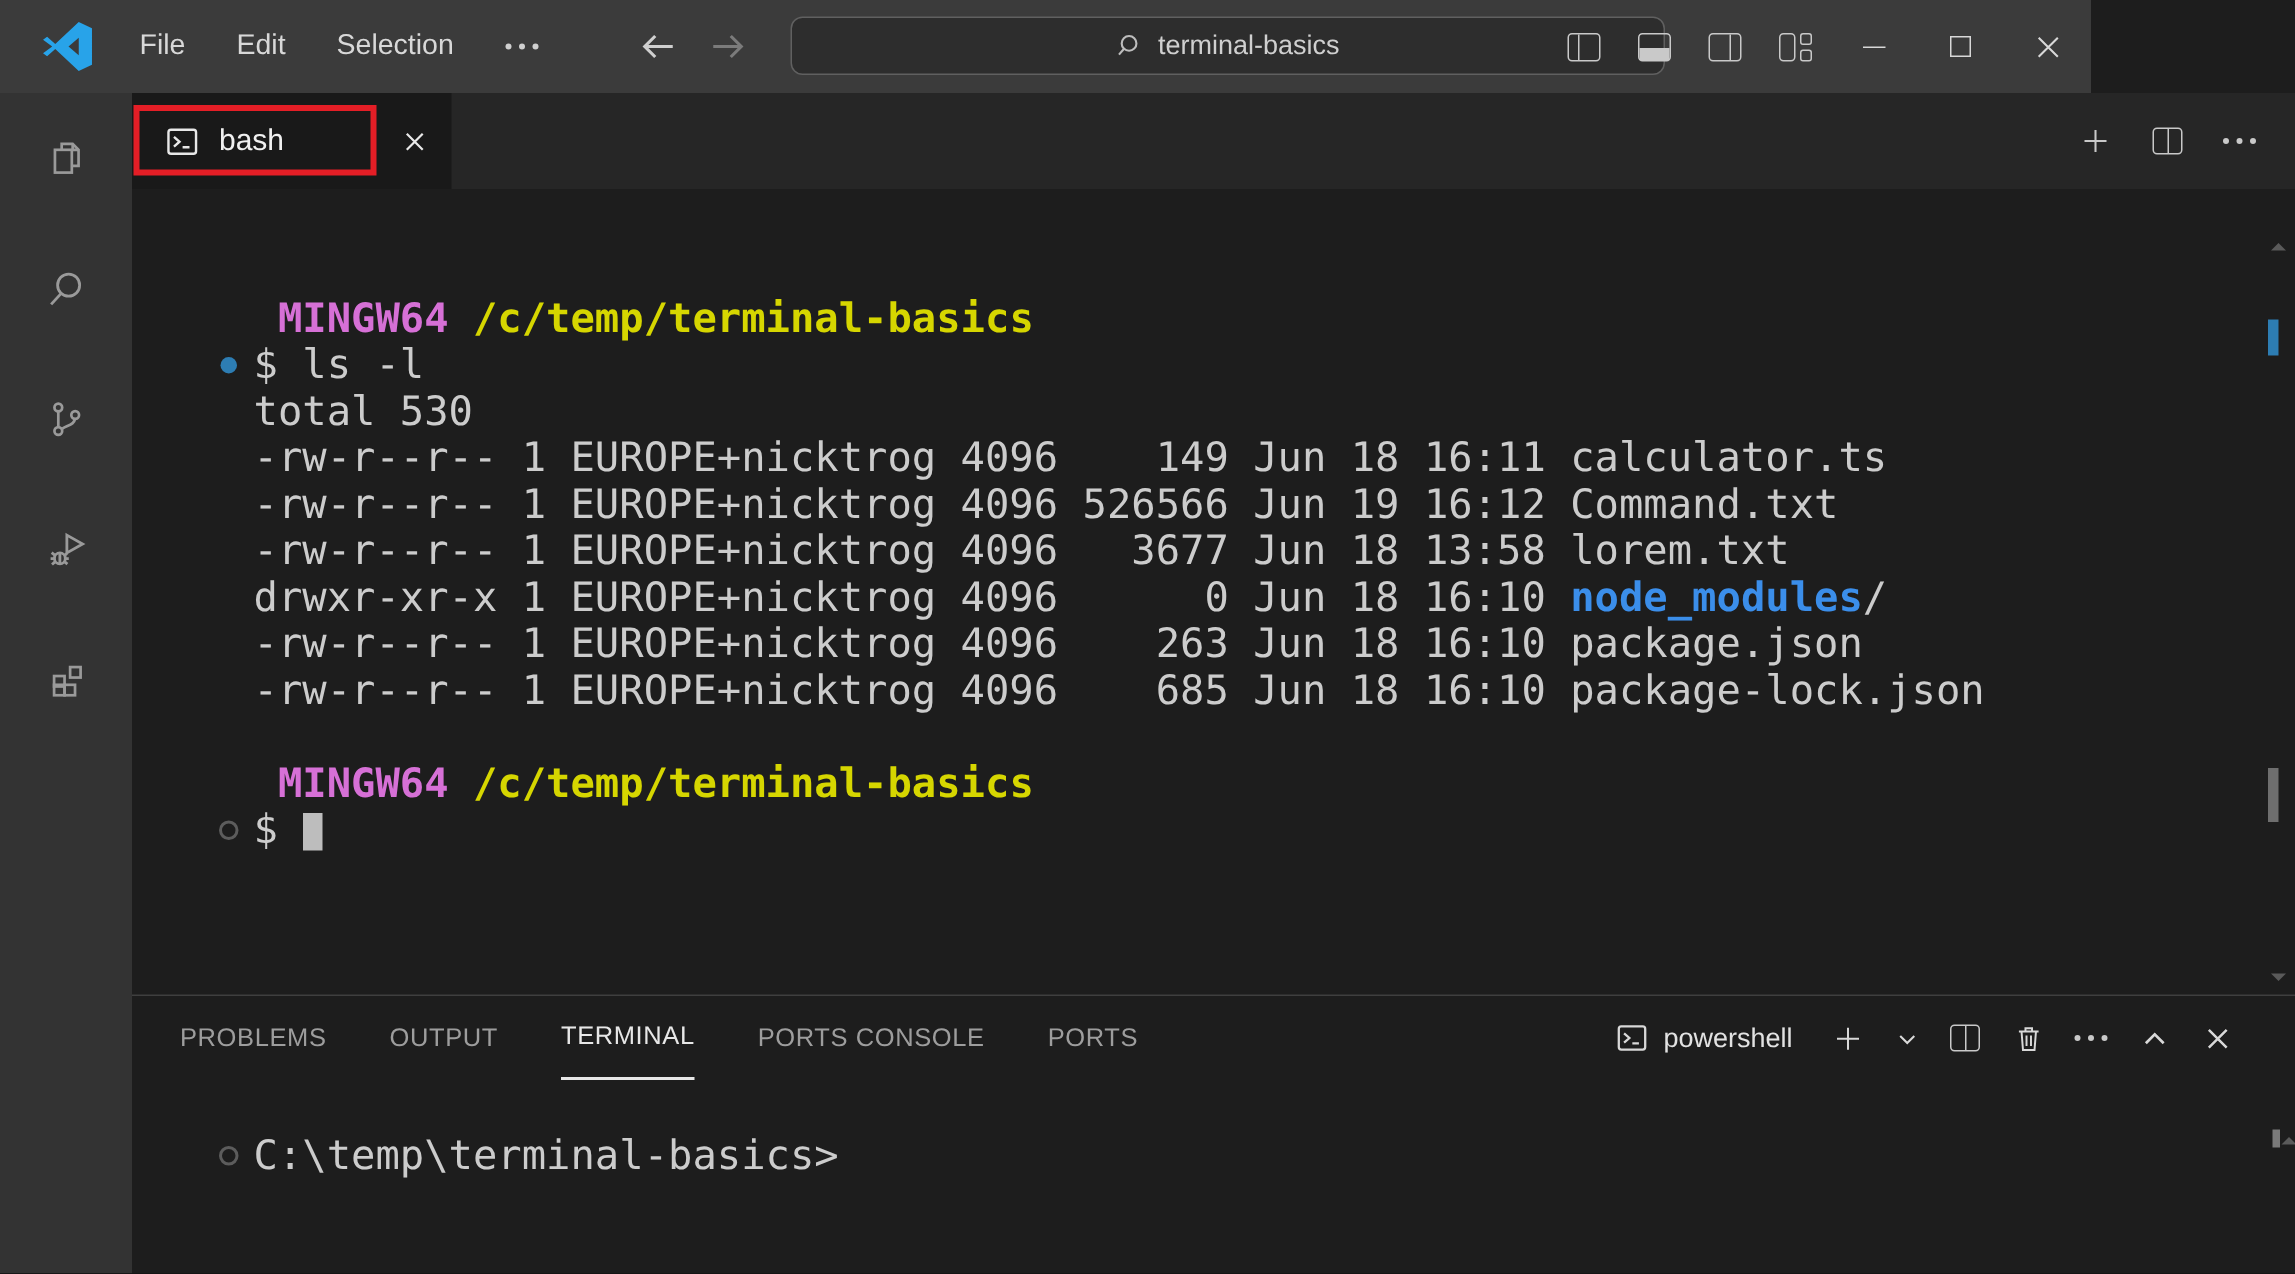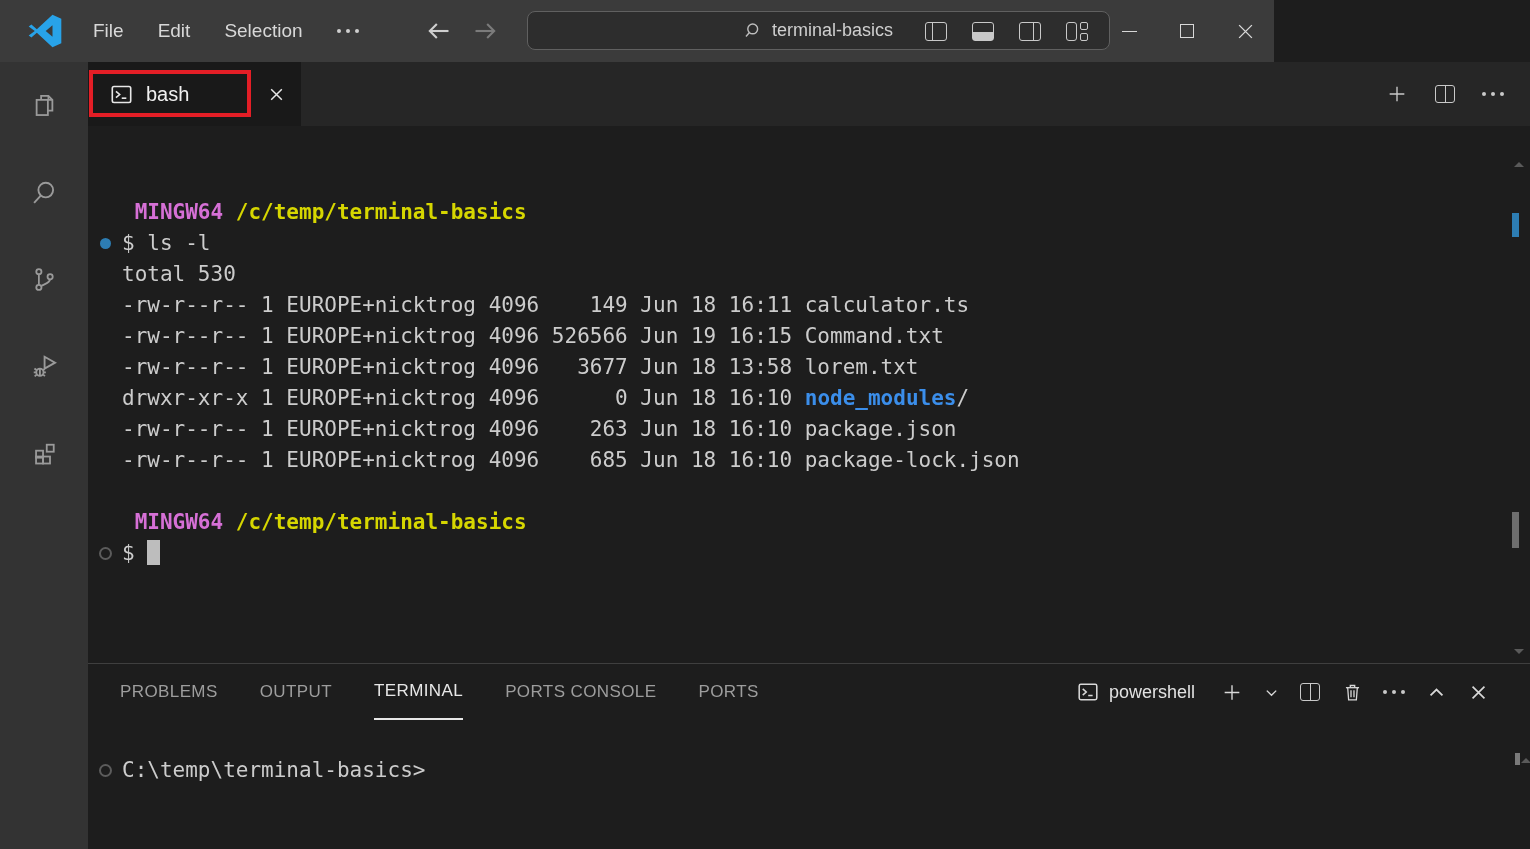--- a/index.html
+++ b/index.html
@@ -4,21 +4,21 @@
 <style>
   * { margin:0; padding:0; box-sizing:border-box; }
   html,body { background:#111; }
   .window {
     position:relative; width:1530px; height:849px; overflow:hidden;
     font-family:"Liberation Sans", sans-serif;
     background:var(--terminal-bg);
   }
   
   .titlebar {
-    position:absolute; left:0; top:0; width:1274px; height:62px;
+    position:absolute; left:0; top:0; width:1394px; height:62px;
     background:var(--titlebar-bg); display:flex; align-items:center;
     color:var(--ui-text);
   }
   .logo { width:34px; height:34px; margin-left:28px; flex:none; }
   .menus { display:flex; align-items:center; margin-left:14px; }
   .menu-item { padding:0 17px; font-size:19px; color:#d8d8d8; cursor:default; }
   .more-dots { display:flex; gap:5px; padding:0 17px; align-items:center; height:62px; }
   .more-dots i { width:4px; height:4px; border-radius:50%; background:#cfcfcf; }
   .nav-arrows { position:absolute; left:424px; top:0; height:62px; display:flex; align-items:center; gap:20px; }
   .nav-arrows svg { display:block; }
@@ -70,22 +70,23 @@
   .dots3 { display:flex; gap:5px; }
   .dots3 i { width:4px; height:4px; border-radius:50%; background:#c9c9c9; }
   
   .editor-terminal {
     position:absolute; left:88px; top:126px; width:1442px; height:537px;
     background:var(--terminal-bg); overflow:hidden;
   }
   .term-content { padding:40px 0 0 34px; }
   .term-line {
     height:31px; line-height:31px; white-space:pre; position:relative;
-    font-family:"DejaVu Sans Mono","Liberation Mono",monospace; font-size:21px;
+    font-family:"DejaVu Sans Mono","Liberation Mono",monospace; font-size:27px;
     color:var(--term-default);
+    margin-left:47px;
   }
   .seg-default { color:var(--term-default); }
   .seg-magenta { color:var(--term-magenta); font-weight:bold; }
   .seg-yellow  { color:var(--term-yellow);  font-weight:bold; }
   .seg-dir     { color:var(--term-dir);     font-weight:bold; }
   .cursor { display:inline-block; width:13px; height:25px; background:var(--cursor-color); vertical-align:-5px; }
   .gutter { position:absolute; }
   .gutter.success { left:-22px; top:10px; width:11px; height:11px; border-radius:50%; background:var(--decoration-blue); }
   .gutter.pending { left:-23px; top:9px;  width:13px; height:13px; border:2.5px solid #5c5c5c; border-radius:50%; }
   .ov-mark { position:absolute; }
@@ -257,21 +258,21 @@
     </div>
   </div>
 
   <div class="editor-terminal">
     <div class="term-content">
         <div class="term-line"><span class="seg-default"></span></div>
         <div class="term-line"><span class="seg-magenta"> MINGW64</span><span class="seg-yellow"> /c/temp/terminal-basics</span></div>
         <div class="term-line"><span class="gutter success"></span><span class="seg-default">$ ls -l</span></div>
         <div class="term-line"><span class="seg-default">total 530</span></div>
         <div class="term-line"><span class="seg-default">-rw-r--r-- 1 EUROPE+nicktrog 4096    149 Jun 18 16:11 calculator.ts</span></div>
-        <div class="term-line"><span class="seg-default">-rw-r--r-- 1 EUROPE+nicktrog 4096 526566 Jun 19 16:15 Command.txt</span></div>
+        <div class="term-line"><span class="seg-default">-rw-r--r-- 1 EUROPE+nicktrog 4096 526566 Jun 19 16:12 Command.txt</span></div>
         <div class="term-line"><span class="seg-default">-rw-r--r-- 1 EUROPE+nicktrog 4096   3677 Jun 18 13:58 lorem.txt</span></div>
         <div class="term-line"><span class="seg-default">drwxr-xr-x 1 EUROPE+nicktrog 4096      0 Jun 18 16:10 </span><span class="seg-dir">node_modules</span><span class="seg-default">/</span></div>
         <div class="term-line"><span class="seg-default">-rw-r--r-- 1 EUROPE+nicktrog 4096    263 Jun 18 16:10 package.json</span></div>
         <div class="term-line"><span class="seg-default">-rw-r--r-- 1 EUROPE+nicktrog 4096    685 Jun 18 16:10 package-lock.json</span></div>
         <div class="term-line"><span class="seg-default"></span></div>
         <div class="term-line"><span class="seg-magenta"> MINGW64</span><span class="seg-yellow"> /c/temp/terminal-basics</span></div>
         <div class="term-line"><span class="gutter pending"></span><span class="seg-default">$ </span><span class="cursor"></span></div>
       </div>
     <div class="ov-mark tri-up" style="left:1426px; top:36px;"></div>
     <div class="ov-mark ov-blue"></div>

